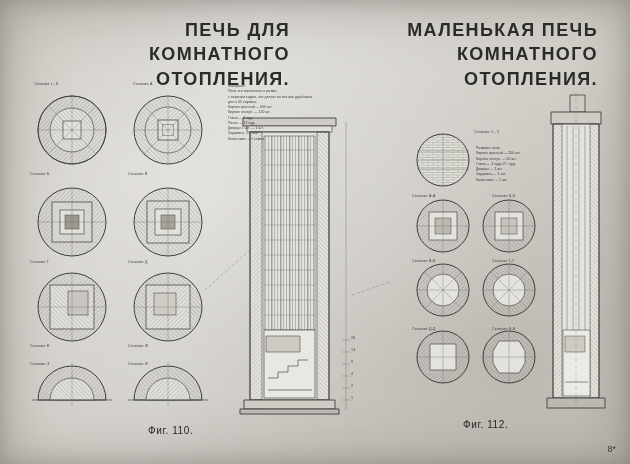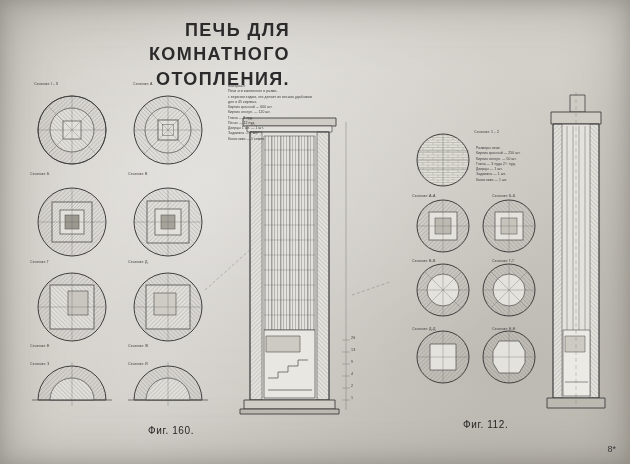--- a/index.html
+++ b/index.html
@@ -34,20 +34,21 @@
   svg{position:absolute;left:0;top:0;width:630px;height:464px;z-index:3;}
   .ink{stroke:#4a4a4a;fill:none;}
   .dash{stroke:#6d6d6d;stroke-width:.4;fill:none;stroke-dasharray:3 2.2;}
 </style>
 </head>
 <body>
 
 <div id="page">
 
   <div class="ttl" id="title-left">ПЕЧЬ ДЛЯ КОМНАТНОГО ОТОПЛЕНИЯ.</div>
+  <div class="ttl" id="title-right">МАЛЕНЬКАЯ ПЕЧЬ КОМНАТНОГО ОТОПЛЕНИЯ.</div>
 
   <svg viewBox="0 0 630 464">
     <defs>
       <pattern id="hatchA" width="3" height="3" patternTransform="rotate(45)" patternUnits="userSpaceOnUse">
         <line x1="0" y1="0" x2="0" y2="3" stroke="#6a6a6a" stroke-width="0.45"></line>
       </pattern>
       <pattern id="hatchB" width="3" height="3" patternTransform="rotate(-45)" patternUnits="userSpaceOnUse">
         <line x1="0" y1="0" x2="0" y2="3" stroke="#6a6a6a" stroke-width="0.45"></line>
       </pattern>
       <pattern id="hatchC" width="2.2" height="2.2" patternTransform="rotate(45)" patternUnits="userSpaceOnUse">
@@ -272,17 +273,17 @@
   <div class="note" id="right-note" style="left:476px;top:146px;width:80px;">
     <div>Размеры печи:</div>
     <div>Кирпич красный — 250 шт.</div>
     <div>Кирпич огнеуп. — 50 шт.</div>
     <div>Глина — 3 пуда 2½ пуд.</div>
     <div>Дверцы — 1 шт.</div>
     <div>Задвижка — 1 шт.</div>
     <div>Колосники — 1 шт.</div>
   </div>
 
-  <div class="fig" id="fig-left">Фиг. 160.</div>
+  <div class="fig" id="fig-left">Фиг. 110.</div>
   <div class="fig" id="fig-right">Фиг. 112.</div>
   <div id="page-num">8*</div>
 
 </div>
 
 </body></html>

